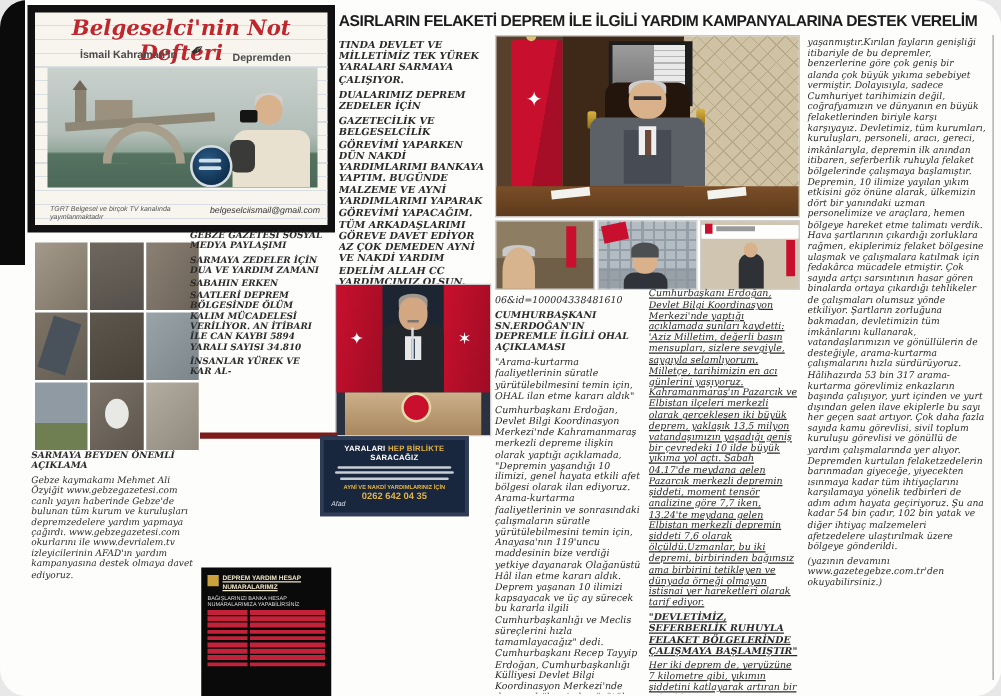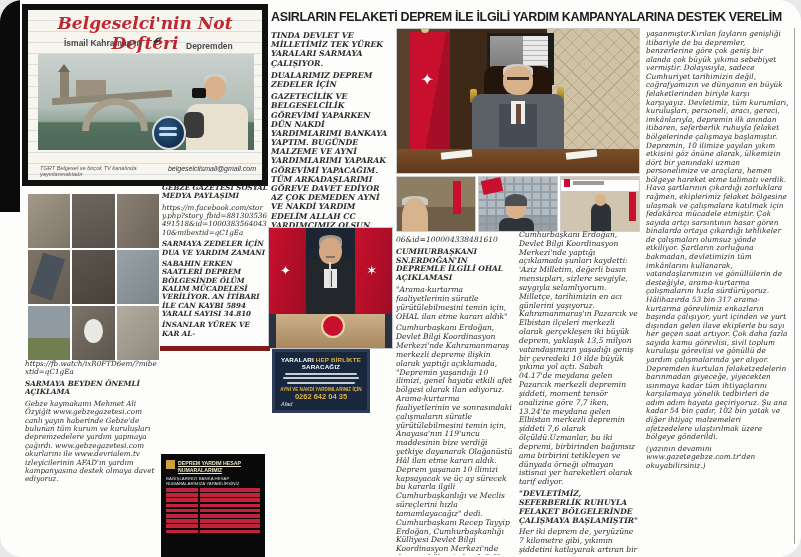--- a/index.html
+++ b/index.html
@@ -44,23 +44,23 @@
   
   .headline{left:271px;top:10px;width:528px;font-size:12.5px;font-weight:bold;color:#1c1c1c;
     letter-spacing:-0.35px;white-space:nowrap;}
 
   
   .ser{font-family:"DejaVu Serif",serif;font-style:italic;color:#2b2b2b;}
   .col{overflow:hidden;}
   .col p{margin:0 0 3px 0;}
   .c1{left:271px;top:31px;width:122px;height:197px;font-size:7.8px;line-height:1.18;}
   .c2{left:396px;top:236px;width:119px;height:319px;font-size:7.55px;line-height:1.17;}
-  .c3{left:519px;top:231px;width:119px;height:324px;font-size:7.55px;line-height:1.17;}
+  .c3{left:519px;top:231px;width:119px;height:324px;font-size:7.55px;line-height:1.17;text-decoration:underline;}
   .c4{left:646px;top:30px;width:143px;height:524px;font-size:7.35px;line-height:1.17;}
-  .cm{left:162px;top:184px;width:106px;height:160px;font-size:7.1px;line-height:1.18;}
+  .cm{left:152px;top:184px;width:106px;height:160px;font-size:7.1px;line-height:1.18;}
   .cbl{left:25px;top:360px;width:134px;height:196px;font-size:7.2px;line-height:1.17;}
   .vrule{left:794px;top:28px;width:1px;height:516px;background:#9f9f9f;}
 
   
   .photo{border:1px solid #c9c9c9;box-sizing:border-box;overflow:hidden;background:#888;}
 
   
   .mainphoto{left:396px;top:28px;width:244px;height:146px;background:
      linear-gradient(90deg,#57402c 0 22%,#3e2817 22% 62%,#d0c3a5 62% 100%);}
   .wallpaper{position:absolute;left:62%;top:0;width:38%;height:100%;
@@ -132,21 +132,21 @@
   .maroon{left:160px;top:346px;width:110px;height:5px;background:#7e1c1c;}
 
   
   .afadp{left:161px;top:352px;width:108px;height:97px;background:#050505;color:#e8e8e8;
      text-align:center;padding:7px 4px;box-sizing:border-box;}
   .afadp .tiny{font-size:4.6px;letter-spacing:.3px;color:#cfcfcf;margin:2px 0;font-weight:bold;}
   .afadp .sms{font-size:8.6px;font-weight:bold;color:#d6d6d6;margin-top:9px;letter-spacing:.2px;}
   .afadp .brand{font-size:14px;font-weight:bold;color:#3d4fd0;margin-top:9px;letter-spacing:1px;}
 
   
-  .yarp{left:272px;top:349px;width:98px;height:64px;background:#18263e;border:3px solid #2e3c57;
+  .yarp{left:256px;top:349px;width:119px;height:64px;background:#18263e;border:3px solid #2e3c57;
      box-sizing:border-box;padding:4px 5px;color:#fff;}
   .yarp .t{font-size:6.2px;font-weight:bold;text-align:center;letter-spacing:.2px;}
   .yarp .gold{color:#e3b341;}
   .bar{background:#c8cdd6;height:2px;border-radius:1px;margin:2.5px auto;}
   .yarp .phone-lab{font-size:4.6px;color:#e3b341;text-align:center;margin-top:3px;font-weight:bold;}
   .yarp .phone{font-size:7.5px;color:#e3b341;text-align:center;font-weight:bold;}
   .yarp .afadsig{position:absolute;left:6px;bottom:3px;font-size:5.5px;font-style:italic;color:#dfe3ea;}
 
   
   .kzp{left:271px;top:416px;width:105px;height:141px;background:#f2f0ec;border:1px solid #d9a0a0;
@@ -313,21 +313,20 @@
     <div class="tile" style="background:linear-gradient(135deg,#9aa3a8,#7c858a);"></div>
     <div class="tile" style="background:linear-gradient(180deg,#8f9aa2 60%,#6f7f52 60%);"></div>
     <div class="tile" style="background:linear-gradient(135deg,#7b7268,#5e564d);">
       <div style="position:absolute;left:28%;top:24%;width:45%;height:45%;background:#e8e8e4;border-radius:50%;"></div>
     </div>
     <div class="tile" style="background:linear-gradient(135deg,#b3aca1,#8f897e);"></div>
   </div>
 
   <div class="abs col ser cm">
     <p class="bold">GEBZE GAZETESİ SOSYAL MEDYA PAYLAŞIMI</p>
-    <p class="url">https://m.facebook.com/story.php?story_fbid=881303536491518&amp;id=100038356404310&amp;mibextid=qC1gEa</p>
     <p class="bold">SARMAYA ZEDELER İÇİN DUA VE YARDIM ZAMANI</p>
     <p class="bold">SABAHIN ERKEN SAATLERİ DEPREM BÖLGESİNDE ÖLÜM KALIM MÜCADELESİ VERİLİYOR. AN İTİBARI İLE CAN KAYBI 5894 YARALI SAYISI 34.810</p>
     <p class="bold">İNSANLAR YÜREK VE KAR AL-</p>
   </div>
 
   <div class="abs maroon"></div>
 
 
   <div class="abs yarp">
     <div class="t"><span>YARALARI </span><span class="gold">HEP BİRLİKTE</span><span> SARACAĞIZ</span></div>
@@ -378,18 +377,17 @@
         <div class="a"></div>
         <div class="b"></div>
       </div>
     <div class="rrow">
         <div class="a"></div>
         <div class="b"></div>
       </div>
   </div>
 
   <div class="abs col ser cbl">
-    <p class="url">https://fb.watch/ixR0FTD6em/?mibextid=qC1gEa</p>
     <p class="bold">SARMAYA BEYDEN ÖNEMLİ AÇIKLAMA</p>
     <p>Gebze kaymakamı Mehmet Ali Özyiğit www.gebzegazetesi.com canlı yayın haberinde Gebze'de bulunan tüm kurum ve kuruluşları depremzedelere yardım yapmaya çağırdı. www.gebzegazetesi.com okurlarını ile www.devrialem.tv izleyicilerinin AFAD'ın yardım kampanyasına destek olmaya davet ediyoruz.</p>
   </div>
 
 </div>
 
 </body></html>

